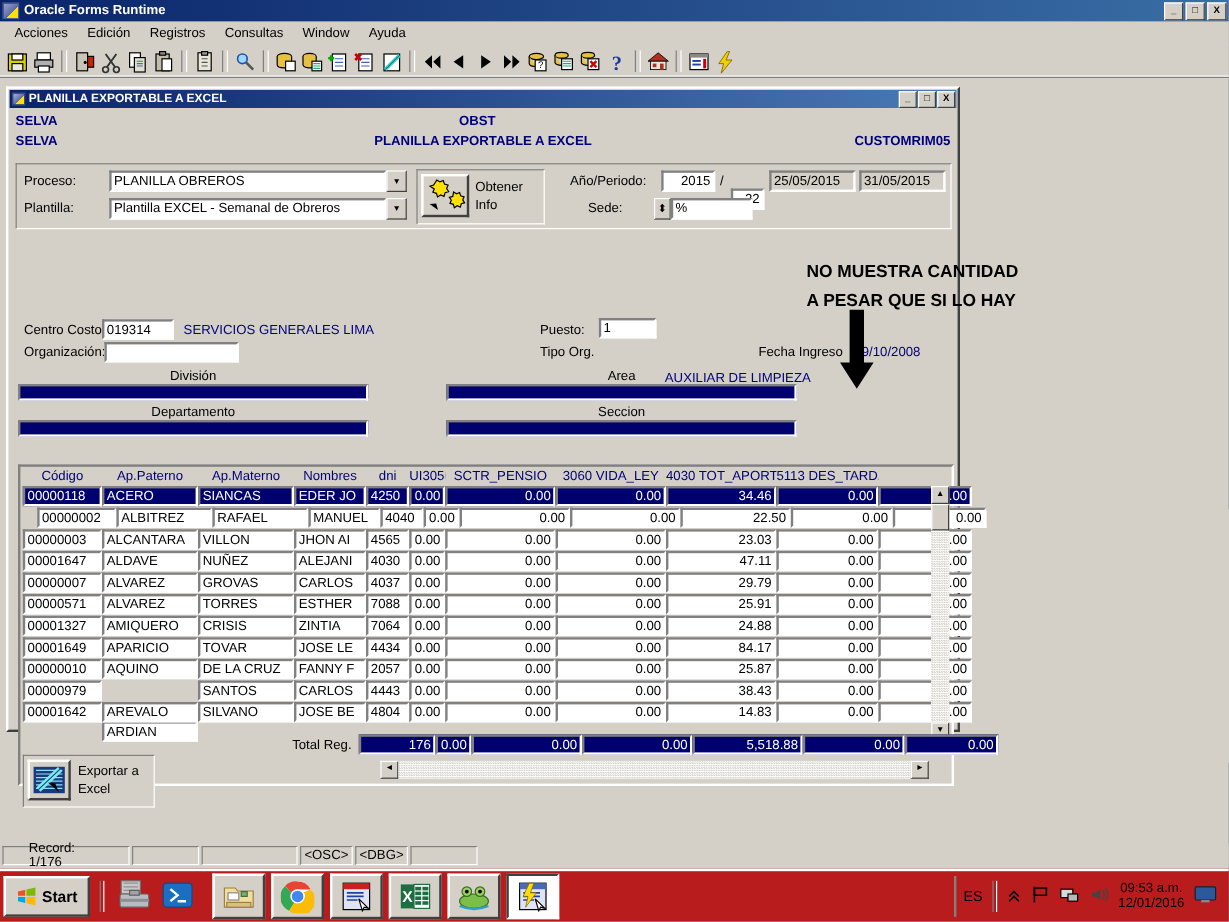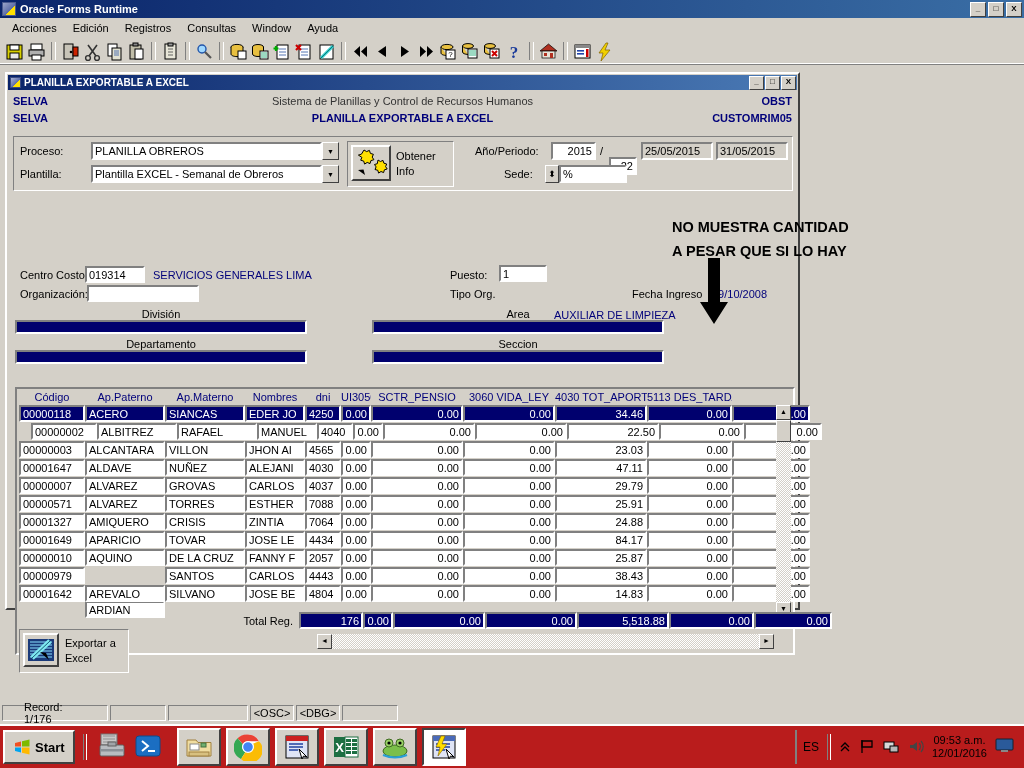--- a/index.html
+++ b/index.html
@@ -433,21 +433,20 @@
         <span class="mdi-title-text">PLANILLA EXPORTABLE A EXCEL</span>
         <span class="mdi-btns">
           <span class="mbtn">_</span>
           <span class="mbtn">□</span>
           <span class="mbtn">X</span>
         </span>
       </div>
 
       <div class="hdr-row" style="margin-top:5px;">
         <span class="hdr-left">SELVA</span>
-        <span class="hdr-mid hdr-sub">Sistema de Planillas y Control de Recursos Humanos</span>
         <span class="hdr-right">OBST</span>
       </div>
       <div class="hdr-row" style="margin-top:5px;">
         <span class="hdr-left">SELVA</span>
         <span class="hdr-mid">PLANILLA EXPORTABLE A EXCEL</span>
         <span class="hdr-right">CUSTOMRIM05</span>
       </div>
 
       <div class="panel" style="position:absolute; left:6px; top:62px; width:778px; height:53px;">
 
@@ -477,21 +476,21 @@
           <span class="lbl" style="position:absolute; left:48px; top:23px;">Info</span>
         </div>
 
         <span class="lbl" style="position:absolute; left:461px; top:8px;">Año/Periodo:</span>
         <div class="field right" style="position:absolute; left:537px; top:5px; width:45px; height:18px;">2015</div>
         <span class="lbl" style="position:absolute; left:586px; top:8px;">/</span>
         <div class="field right" style="position:absolute; left:595px; top:20px; width:28px; height:18px;">22</div>
         <div class="field gray" style="position:absolute; left:627px; top:5px; width:72px; height:18px;">25/05/2015</div>
         <div class="field gray" style="position:absolute; left:702px; top:5px; width:72px; height:18px;">31/05/2015</div>
 
-        <span class="lbl" style="position:absolute; left:490px; top:31px;">Sede:</span>
+        <span class="lbl" style="position:absolute; left:476px; top:31px;">Sede:</span>
         <div style="position:absolute; left:531px; top:28px; width:82px; height:18px; display:flex;">
           <div class="drop-btn" style="height:18px;width:14px;font-size:9px;">⬍</div>
           <div class="field" style="flex:1 1 auto;">%</div>
         </div>
       </div>
 
       <span class="lbl" style="position:absolute; left:13px; top:195px;">Centro Costo:</span>
       <div class="field" style="position:absolute; left:78px; top:192px; width:60px; height:17px;">019314</div>
       <span class="lbl-blue" style="position:absolute; left:146px; top:195px;">SERVICIOS GENERALES LIMA</span>
 

